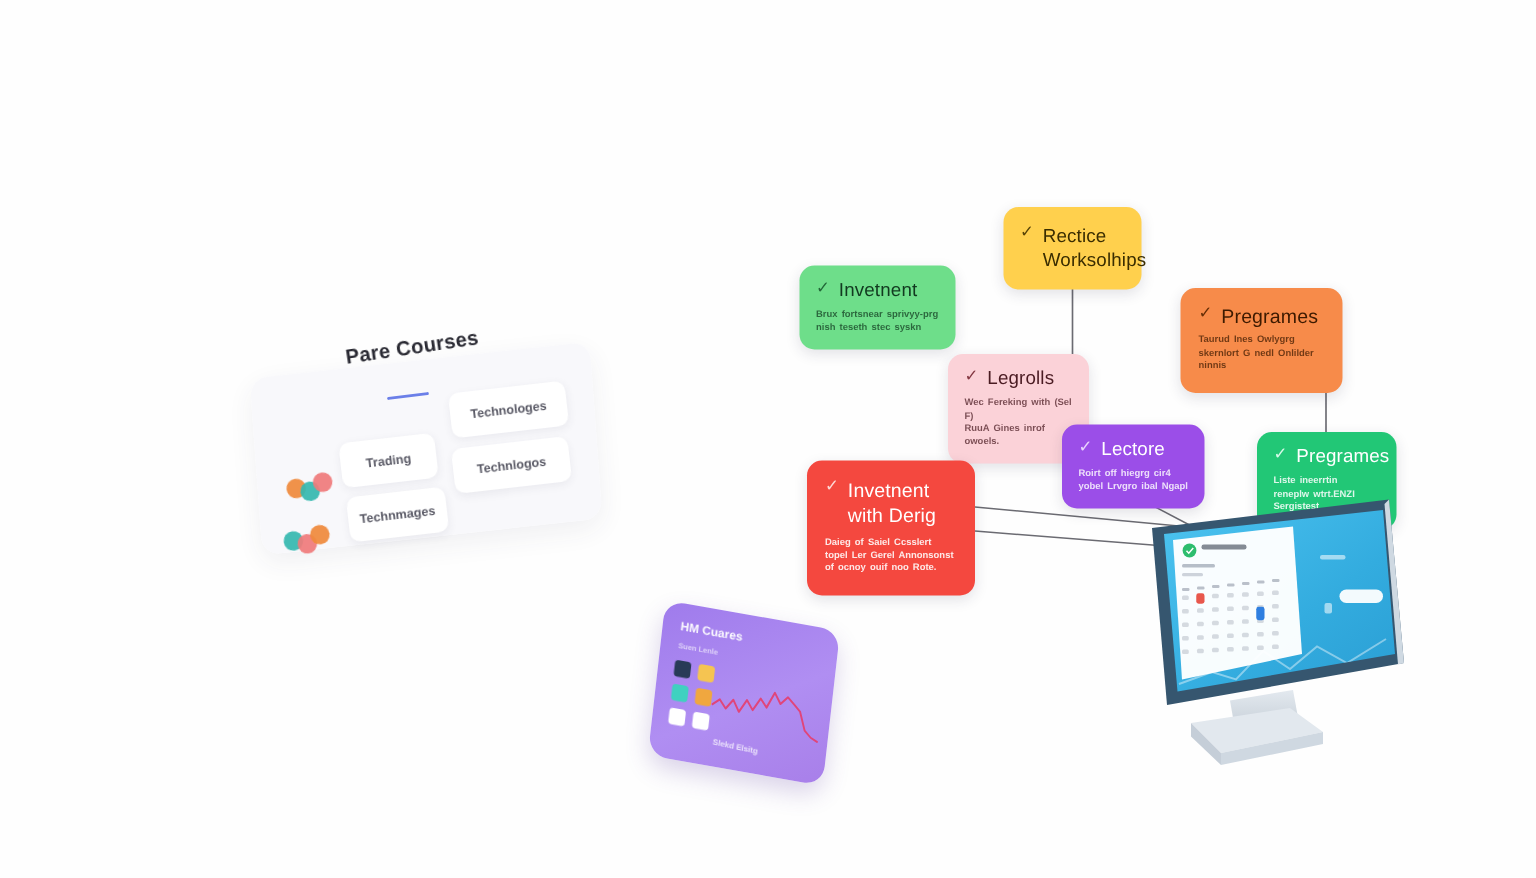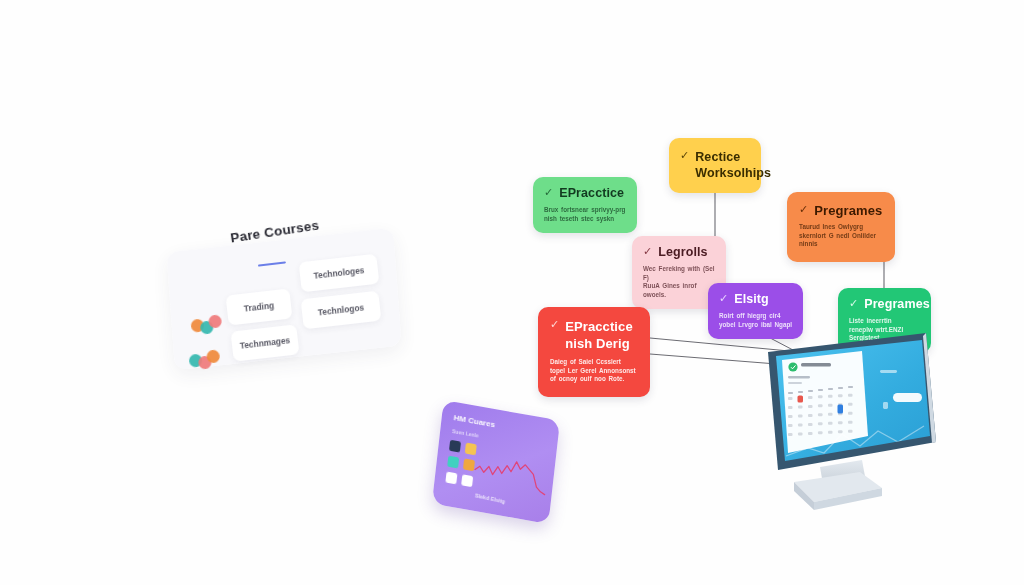--- a/index.html
+++ b/index.html
@@ -36,21 +36,21 @@
     gap: 6px;
   }
   .card .check {
     font-size: 11px;
     line-height: 13px;
     flex: 0 0 auto;
     opacity: .92;
   }
   .card .card-title {
     font-size: 12.5px;
-    font-weight: 700;
+    font-weight: 400;
     line-height: 15px;
     letter-spacing: .1px;
   }
   .card .card-body {
     margin-top: 5px;
     font-size: 6.3px;
     line-height: 8.6px;
     font-weight: 700;
     opacity: .72;
     filter: blur(.35px);
@@ -233,21 +233,21 @@
   </div>
   <div class="dot-group" id="dots-1">
     <span class="dot" style="left: 0px; top: 3px; background: rgb(53, 185, 176);"></span>
     <span class="dot" style="left: 9px; top: 6px; background: rgb(240, 123, 123);"></span>
     <span class="dot" style="left: 18px; top: 1px; background: rgb(240, 138, 60);"></span>
   </div>
 
   <div class="card" id="card-investment" style="background: rgb(110, 222, 138); color: rgb(18, 58, 32);">
     <div class="card-head">
       <span class="check">✓</span>
-      <span class="card-title">EPracctice</span>
+      <span class="card-title">Invetnent</span>
     </div>
     <div class="card-body">Brux fortsnear  sprivyy-prg<br>nish teseth stec syskn</div>
   </div>
 
   <div class="card" id="card-workshops" style="background: rgb(255, 208, 77); color: rgb(58, 45, 0);">
     <div class="card-head">
       <span class="check">✓</span>
       <span class="card-title">Rectice Worksolhips</span>
     </div>
   </div>
@@ -264,37 +264,37 @@
     <div class="card-head">
       <span class="check">✓</span>
       <span class="card-title">Pregrames</span>
     </div>
     <div class="card-body">Taurud Ines Owlygrg<br>skernlort G nedl Onlilder<br>ninnis</div>
   </div>
 
   <div class="card" id="card-lecture" style="background: rgb(155, 78, 232); color: rgb(255, 255, 255);">
     <div class="card-head">
       <span class="check">✓</span>
-      <span class="card-title">Elsitg</span>
+      <span class="card-title">Lectore</span>
     </div>
     <div class="card-body">Roirt off hiegrg cir4<br>yobel Lrvgro ibal Ngapl</div>
   </div>
 
   <div class="card" id="card-trading" style="background: rgb(34, 199, 118); color: rgb(255, 255, 255);">
     <div class="card-head">
       <span class="check">✓</span>
       <span class="card-title">Pregrames</span>
     </div>
     <div class="card-body">Liste ineerrtin<br>reneplw wtrt.ENZI<br>Sergistest</div>
   </div>
 
   <div class="card" id="card-epractice" style="background: rgb(244, 72, 63); color: rgb(255, 255, 255);">
     <div class="card-head">
       <span class="check">✓</span>
-      <span class="card-title">EPracctice nish Derig</span>
+      <span class="card-title">Invetnent with Derig</span>
     </div>
     <div class="card-body">Daieg of Saiel Ccsslert<br>topel Ler Gerel Annonsonst<br>of ocnoy ouif noo Rote.</div>
   </div>
 
   <div id="purple-card">
     <div id="purple-title">HM Cuares</div>
     <div id="purple-sub">Suen Lenle</div>
 
     <div id="swatches">
       <span class="swatch" style="background:#283a57"></span>

